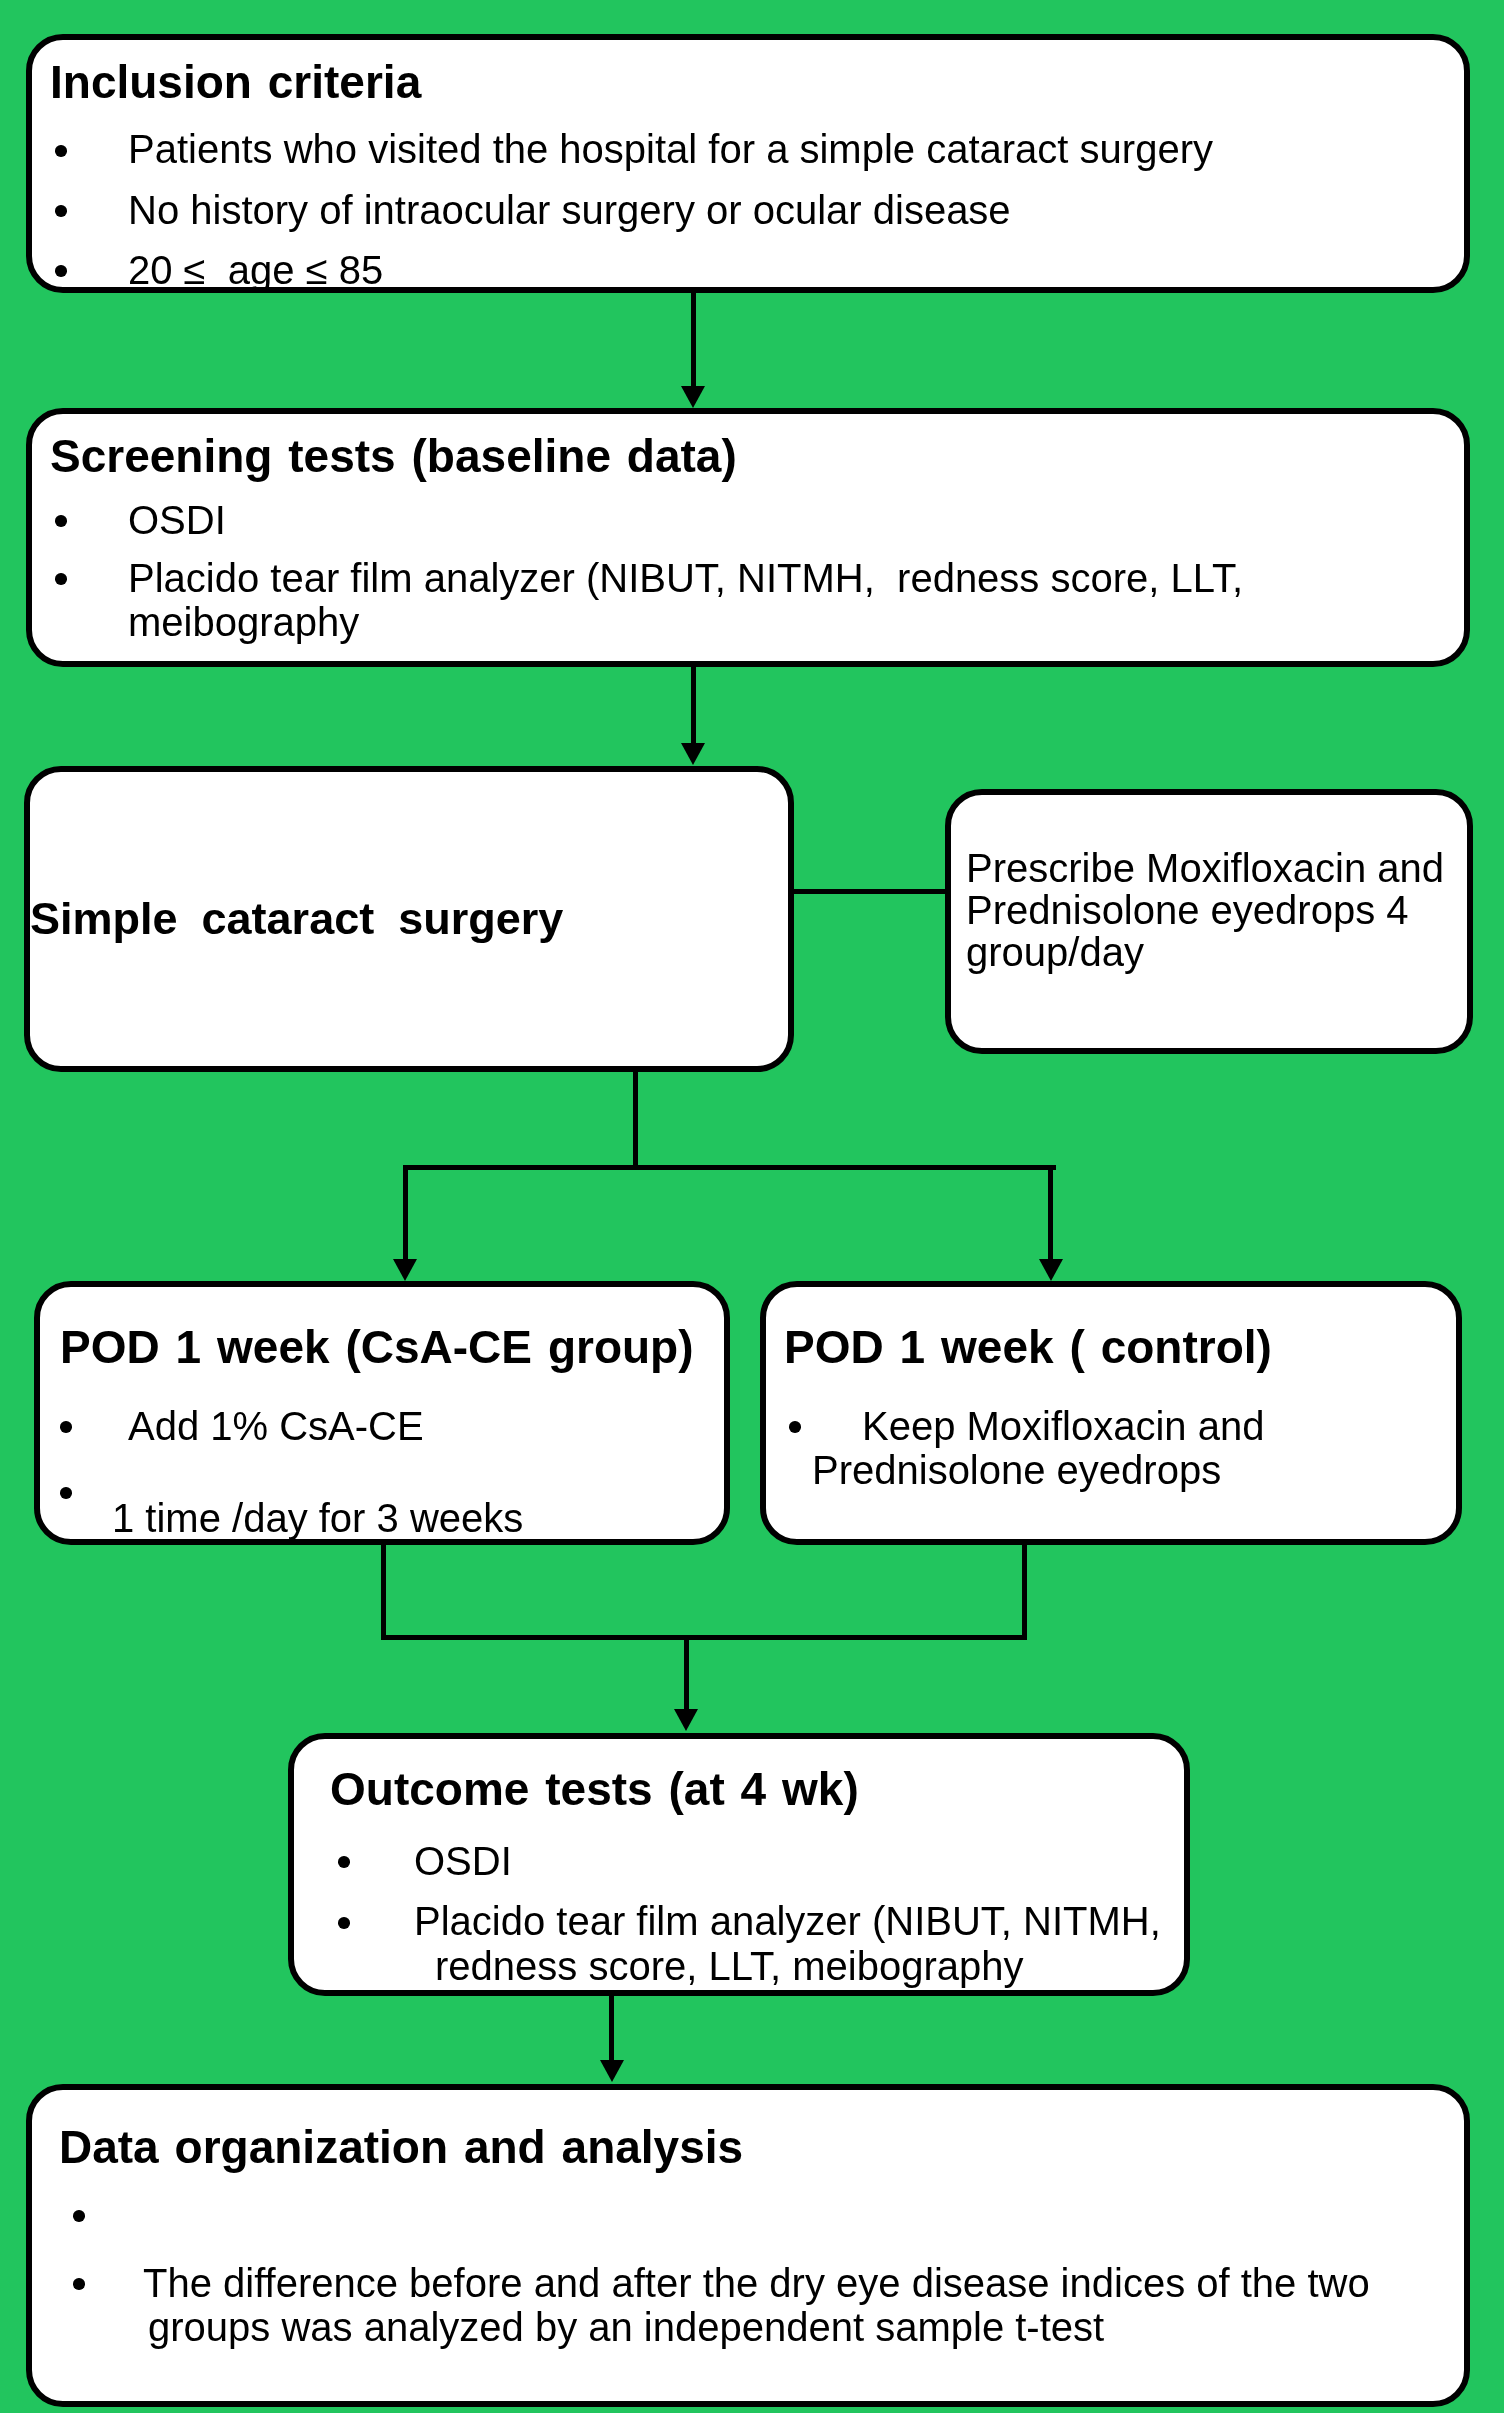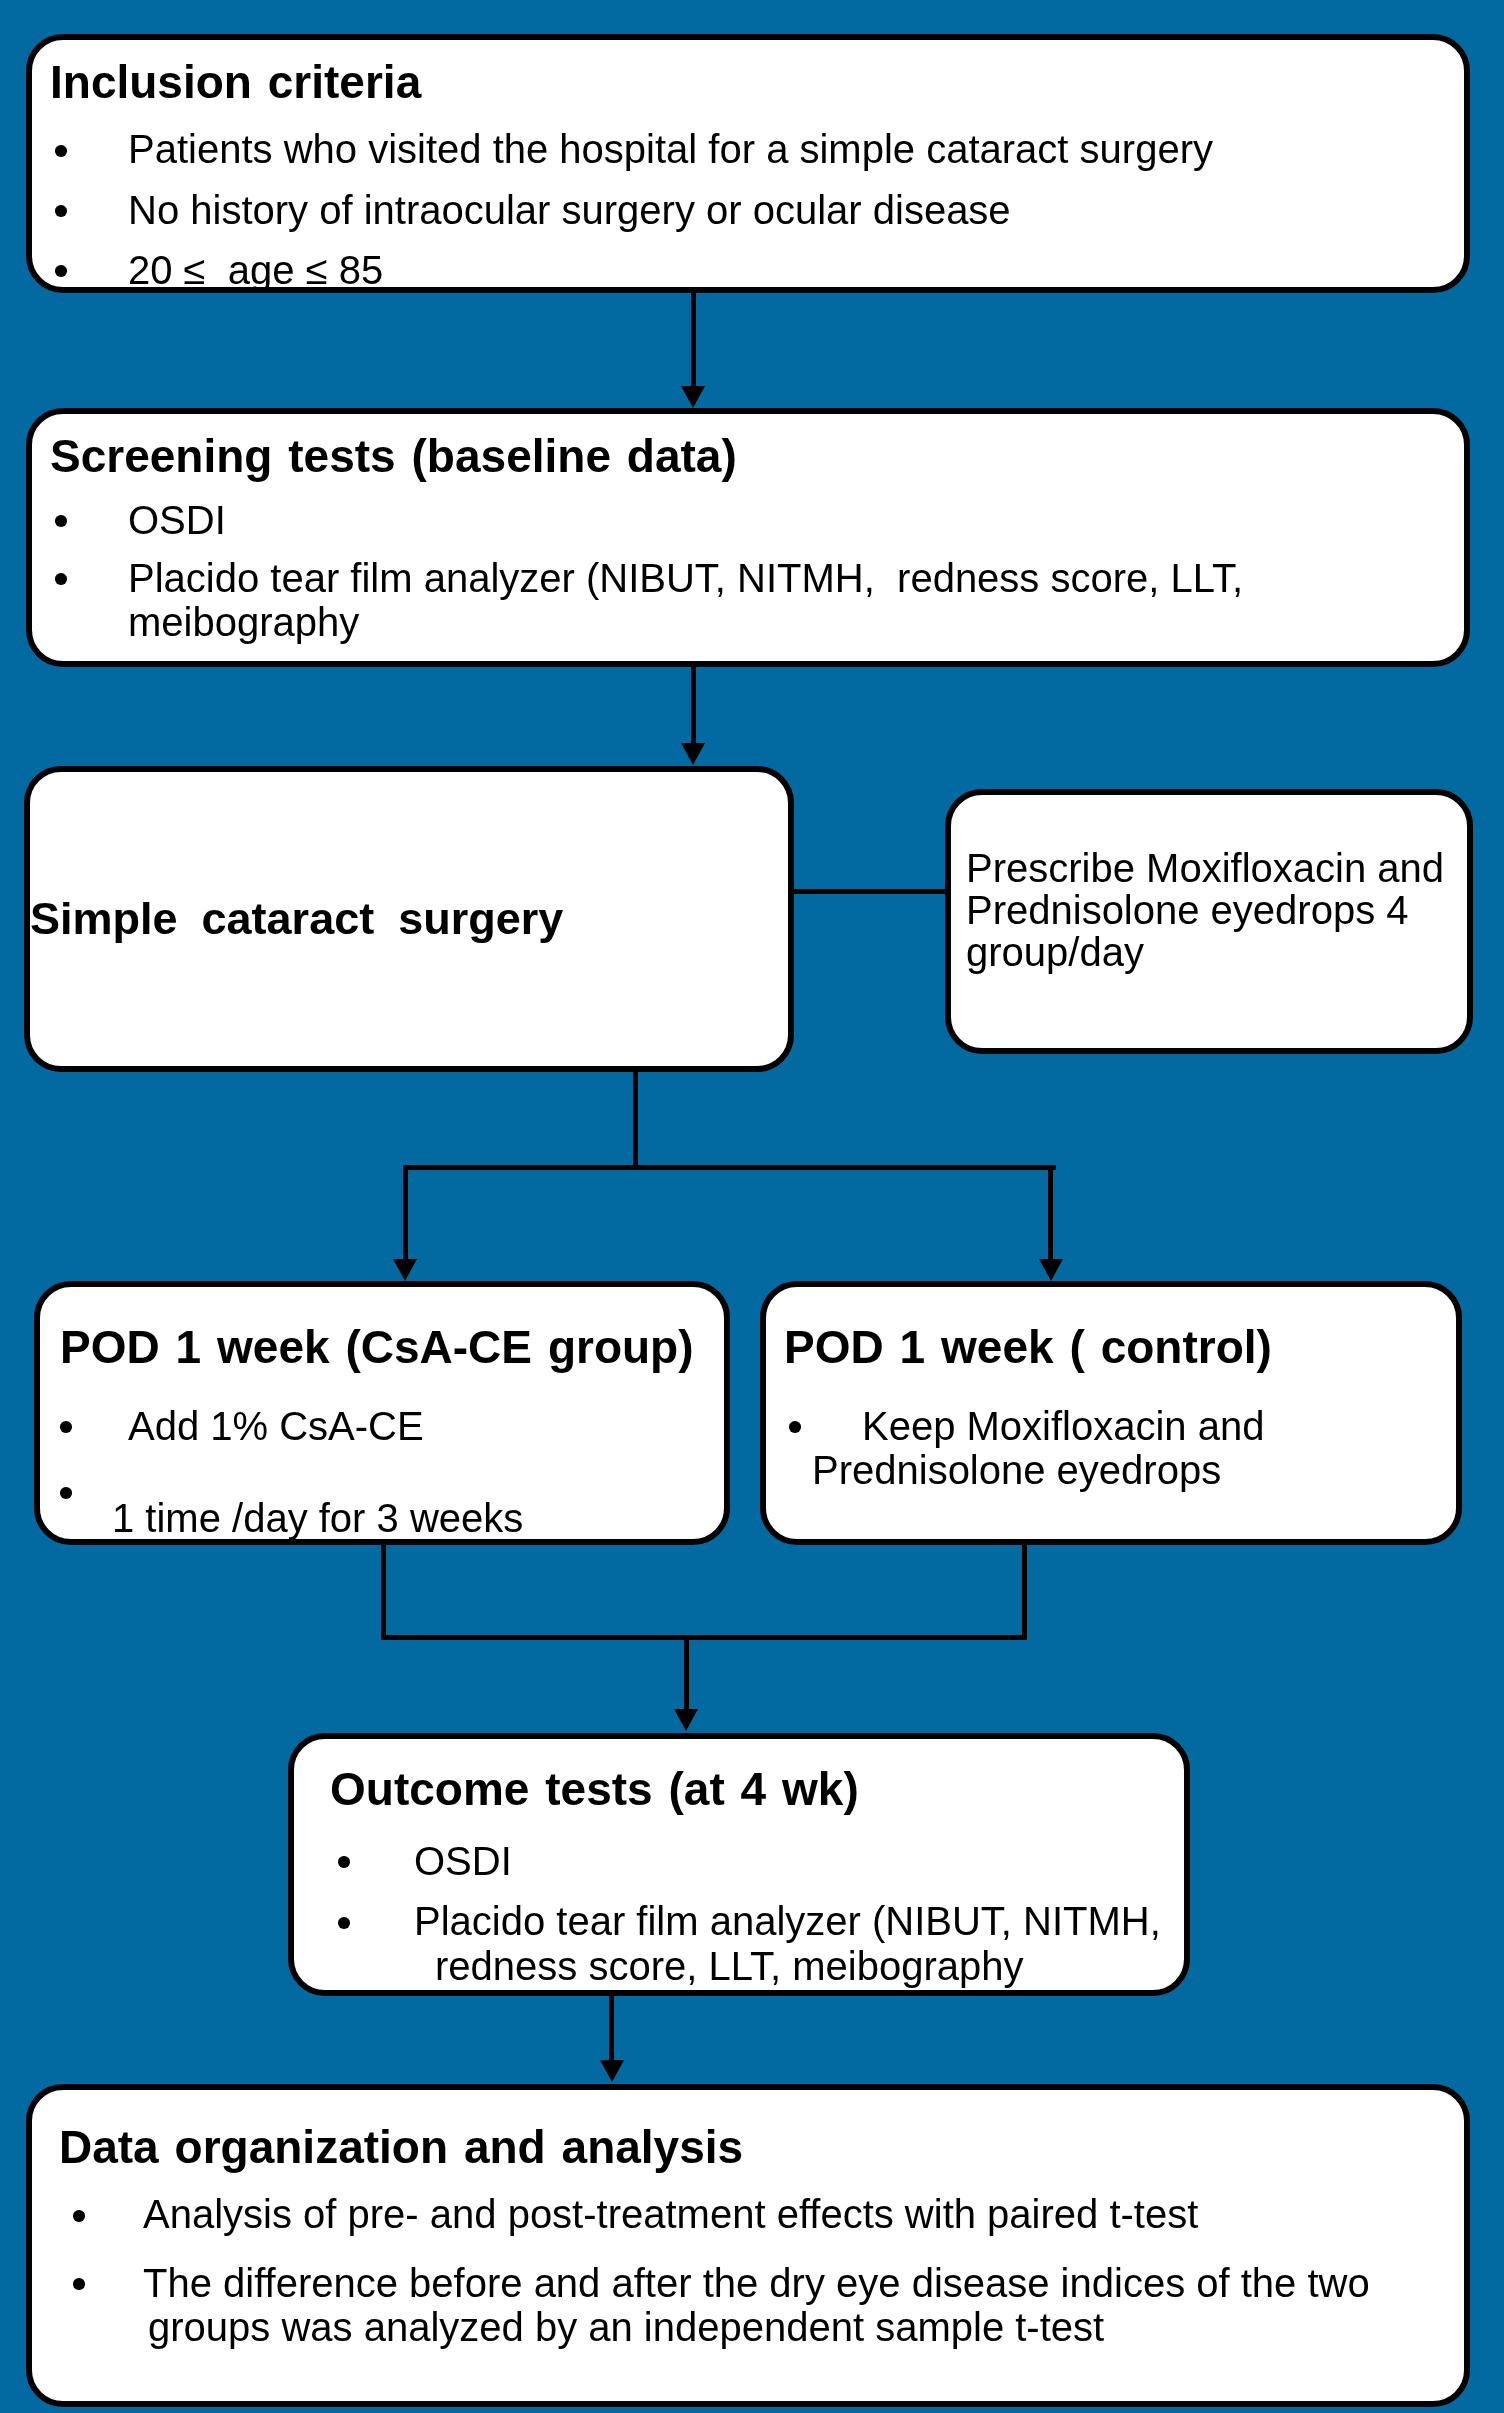--- a/index.html
+++ b/index.html
@@ -1,20 +1,20 @@
 <!DOCTYPE html>
 <html style="font-size:8.4px"><head>
 <meta charset="utf-8">
 <style>
   html,body{margin:0;padding:0;background:#ffffff;}
   #canvas{
     position:relative;
     width:1505px;
     height:2413px;
-    background:#0369a1;
+    background:#22c55e;
     font-family:"Liberation Sans", sans-serif;
     color:#000;
   }
   .box{
     position:absolute;
     border:6.3px solid #000;
     border-radius:37px;
     background:#ffffff;
     box-sizing:border-box;
   }
@@ -129,19 +129,18 @@
   <div class="dot" style="left:338px;top:1917px;"></div>
   <div class="txt" style="left:414px;top:1901px;">Placido tear film analyzer (NIBUT, NITMH,</div>
   <div class="txt" style="left:435px;top:1946px;">redness score, LLT, meibography</div>
 
   <div class="vline" style="left:609px;top:1996px;height:67px;"></div>
   <div class="arrowhead" style="left:600px;top:2060px;"></div>
 
   <div class="box" style="left:26px;top:2084px;width:1444px;height:323px;"></div>
   <div class="txt title" style="left:59px;top:2124px;">Data organization and analysis</div>
   <div class="dot" style="left:73px;top:2210px;"></div>
-  <div class="txt" style="left:143px;top:2194px;">Analysis of pre- and post-treatment effects with paired t-test</div>
   <div class="dot" style="left:73px;top:2278px;"></div>
   <div class="txt" style="left:143px;top:2263px;">The difference before and after the dry eye disease indices of the two</div>
   <div class="txt" style="left:148px;top:2307px;">groups was analyzed by an independent sample t-test</div>
 
 </div>
 
 
 </body></html>

